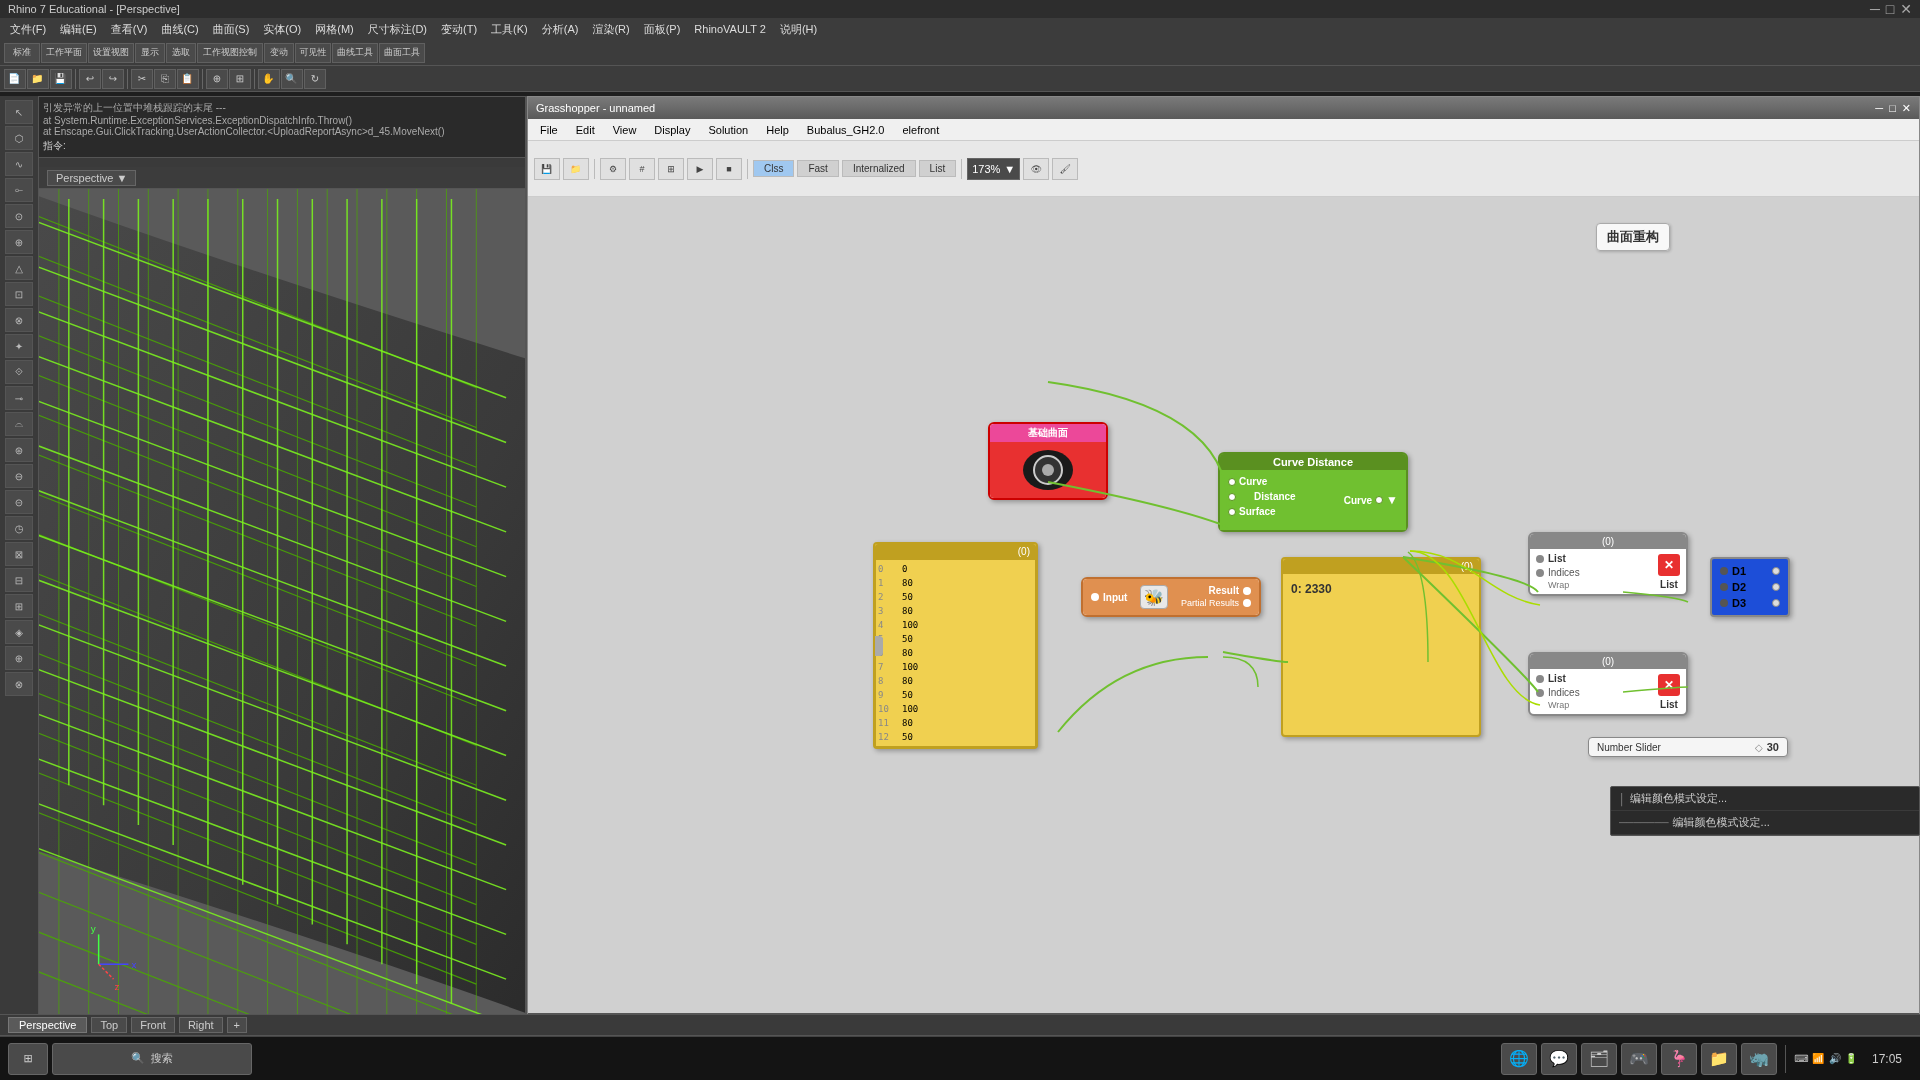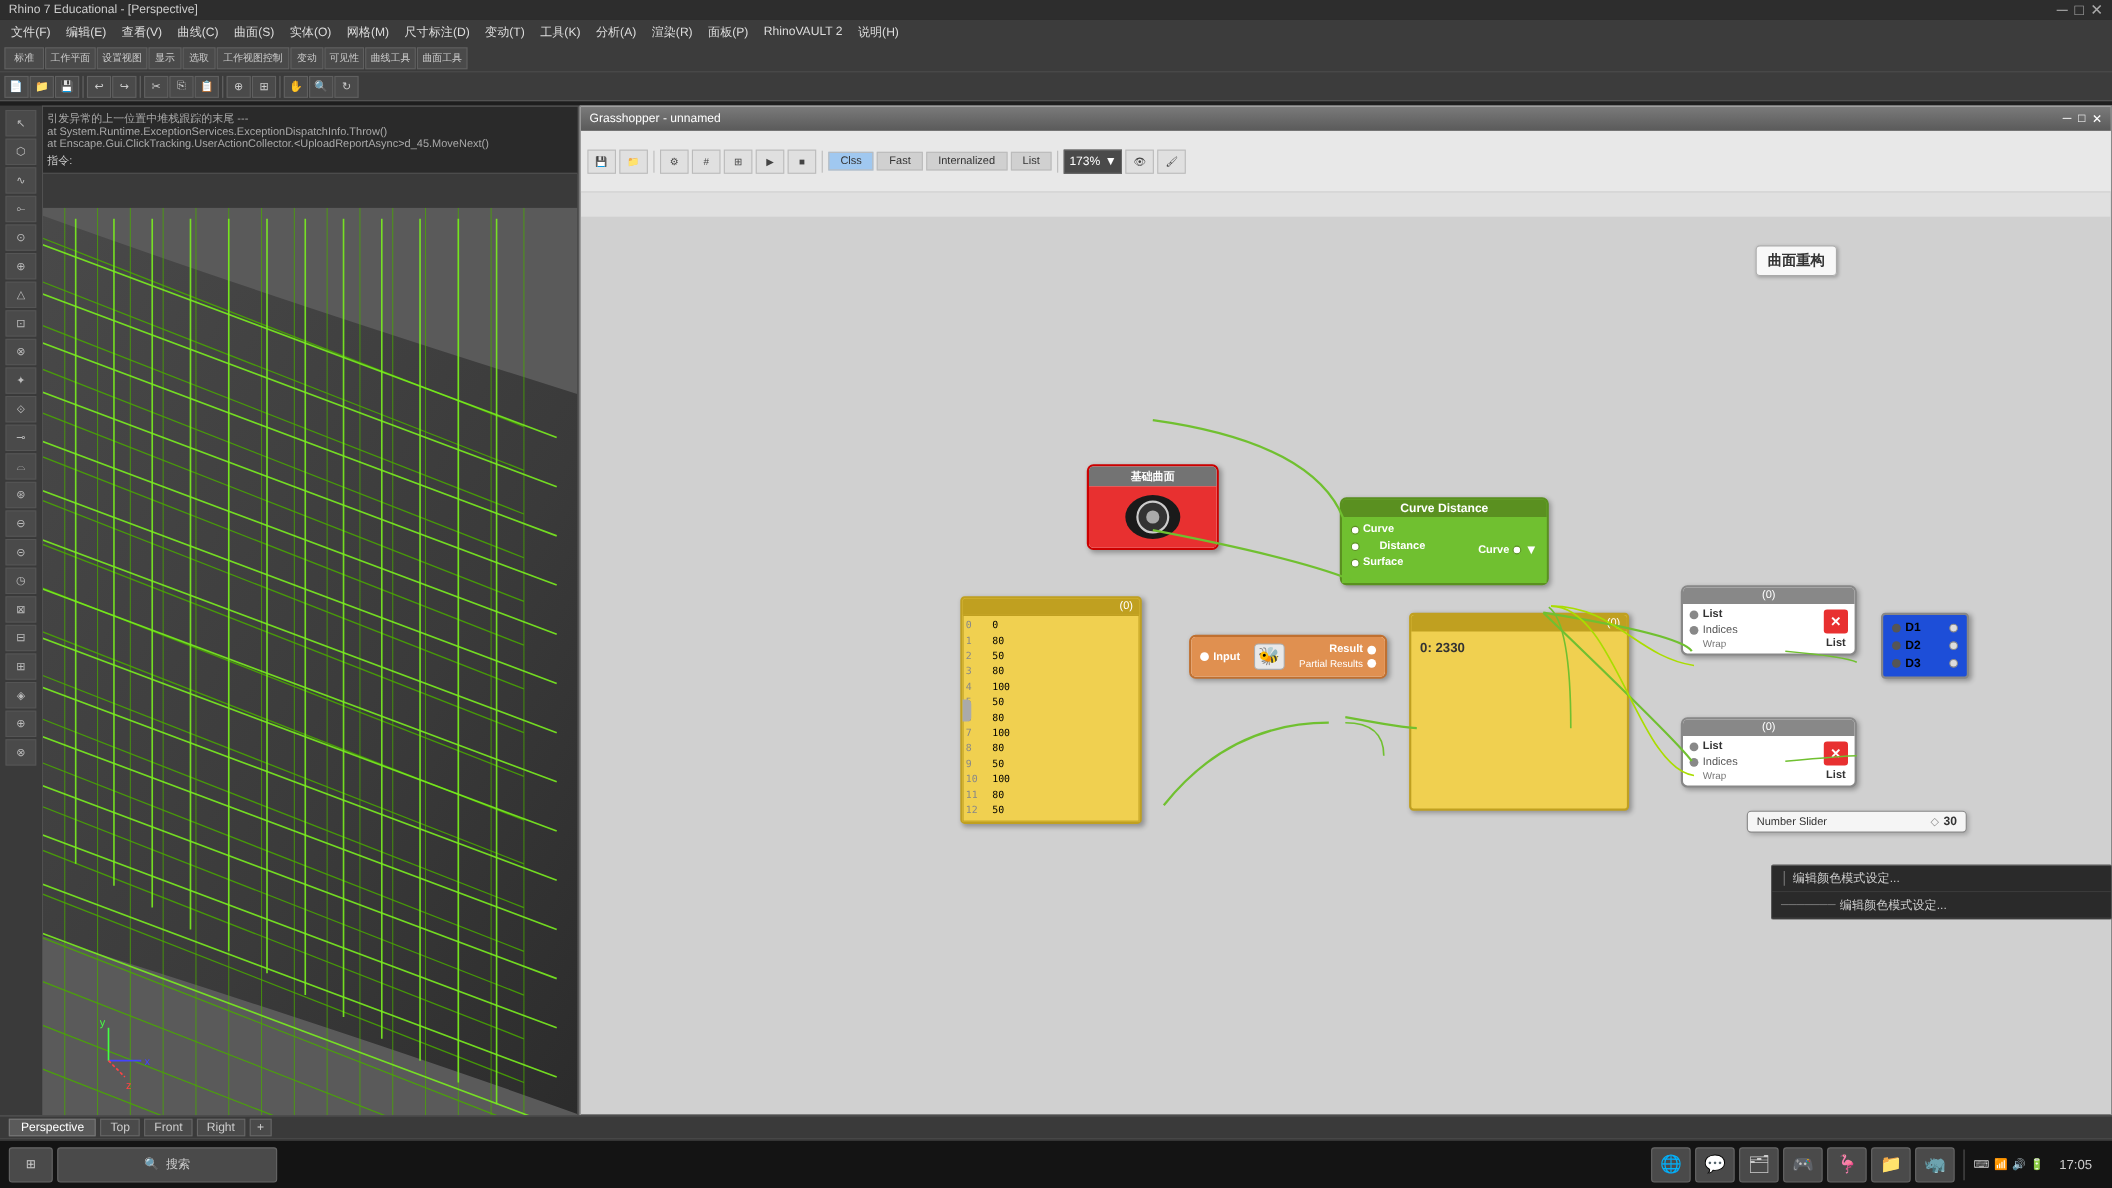--- a/index.html
+++ b/index.html
@@ -299,20 +299,25 @@
 
   <div id="viewport" style="position:absolute; left:38px; top:0; width:489px; bottom:22px; background:#3a3a3a; overflow:hidden; border-right:2px solid #555;">
 
     <div id="console" style="position:absolute; top:0; left:0; right:0; background:#2a2a2a; color:#aaa; font-size:10px; padding:4px; z-index:10; border-bottom:1px solid #555;">
       <div style="color:#aaa;">引发异常的上一位置中堆栈跟踪的末尾 ---</div>
       <div style="color:#aaa;">at System.Runtime.ExceptionServices.ExceptionDispatchInfo.Throw()</div>
       <div style="color:#aaa;">at Enscape.Gui.ClickTracking.UserActionCollector.&lt;UploadReportAsync&gt;d_45.MoveNext()</div>
       <div style="color:#ccc; margin-top:2px;">指令:</div>
     </div>
 
+    <div id="viewport-toplabel" style="position:absolute; top:70px; left:0; right:0; height:22px; background:#3c3c3c; border-bottom:1px solid #555; display:flex; align-items:center; padding:0 8px; gap:4px; color:#ccc; font-size:11px; z-index:5;">
+      <span style="background:#4a4a4a; border:1px solid #666; padding:1px 8px; cursor:pointer;">
+        <span>Perspective</span> ▼
+      </span>
+    </div>
 
     <div id="viewport-canvas" style="position:absolute; top:92px; left:0; right:0; bottom:0; background:#5a5a5a; overflow:hidden;">
       <svg class="green-lines-canvas" viewBox="0 0 489 840" preserveAspectRatio="none">
 
         <defs>
           <linearGradient id="surfGrad" x1="0" y1="0" x2="1" y2="1">
             <stop offset="0%" stop-color="#4a4a4a"></stop>
             <stop offset="60%" stop-color="#3a3a3a"></stop>
             <stop offset="100%" stop-color="#2a2a2a"></stop>
           </linearGradient>
@@ -419,20 +424,30 @@
 
     <div id="gh-titlebar" style="height:22px; background:linear-gradient(#7a7a7a,#5a5a5a); display:flex; align-items:center; padding:0 8px; color:#fff; font-size:11px; justify-content:space-between;">
       <span>Grasshopper - unnamed</span>
       <div style="display:flex; gap:6px;">
         <span style="cursor:pointer;">─</span>
         <span style="cursor:pointer;">□</span>
         <span style="cursor:pointer;">✕</span>
       </div>
     </div>
 
+    <div id="gh-menubar" style="height:22px; background:#f0f0f0; border-bottom:1px solid #ccc; display:flex; align-items:center; font-size:11px;">
+      <span class="gh-menu">File</span>
+      <span class="gh-menu">Edit</span>
+      <span class="gh-menu">View</span>
+      <span class="gh-menu">Display</span>
+      <span class="gh-menu">Solution</span>
+      <span class="gh-menu">Help</span>
+      <span class="gh-menu">Bubalus_GH2.0</span>
+      <span class="gh-menu">elefront</span>
+    </div>
 
     <div id="gh-toolbar" style="height:56px; background:#e8e8e8; border-bottom:1px solid #ccc; display:flex; align-items:center; gap:3px; padding:4px 6px; flex-wrap:wrap;">
 
       <div class="gh-tb-btn">💾</div>
       <div class="gh-tb-btn">📁</div>
       <div class="gh-tb-sep"></div>
       <div class="gh-tb-btn">⚙</div>
       <div class="gh-tb-btn">#</div>
       <div class="gh-tb-btn">⊞</div>
       <div class="gh-tb-btn">▶</div>
@@ -476,21 +491,21 @@
         <path d="M 882 354 C 940 354 960 400 1012 408" fill="none" stroke="#aadd00" stroke-width="1.5"></path>
         <path d="M 882 354 C 940 354 960 500 1012 508" fill="none" stroke="#aadd00" stroke-width="1.5"></path>
       </svg>
 
       <div class="label-node" style="position:absolute; left:1068px; top:15px; font-size:13px; font-weight:bold; color:#333; background:rgba(255,255,255,0.85); border:1px solid #aaa; padding:4px 10px; border-radius:4px;margin-top:11px;">
         <span>曲面重构</span>
       </div>
 
 
       <div style="position:absolute; left:460px; top:225px; width:120px; background:#fff; border:2px solid #c00; border-radius:6px; box-shadow:2px 2px 5px rgba(0,0,0,0.3);">
-        <div style="background:#737373; color:#fff; padding:2px 6px; text-align:center; font-size:10px; font-weight:bold; border-radius:4px 4px 0 0;">
+        <div style="background:#ec4899; color:#fff; padding:2px 6px; text-align:center; font-size:10px; font-weight:bold; border-radius:4px 4px 0 0;">
           <span>基础曲面</span>
         </div>
         <div style="background:#e83030; display:flex; align-items:center; justify-content:center; padding:8px; border-radius:0 0 4px 4px;">
           <div style="width:50px; height:40px; background:#1a1a1a; border-radius:50%; display:flex; align-items:center; justify-content:center;">
             <div style="width:30px; height:30px; border-radius:50%; border:2px solid #ccc; background:#333; display:flex; align-items:center; justify-content:center;">
               <div style="width:12px; height:12px; background:#aaa; border-radius:50%;"></div>
             </div>
           </div>
         </div>
       </div>

